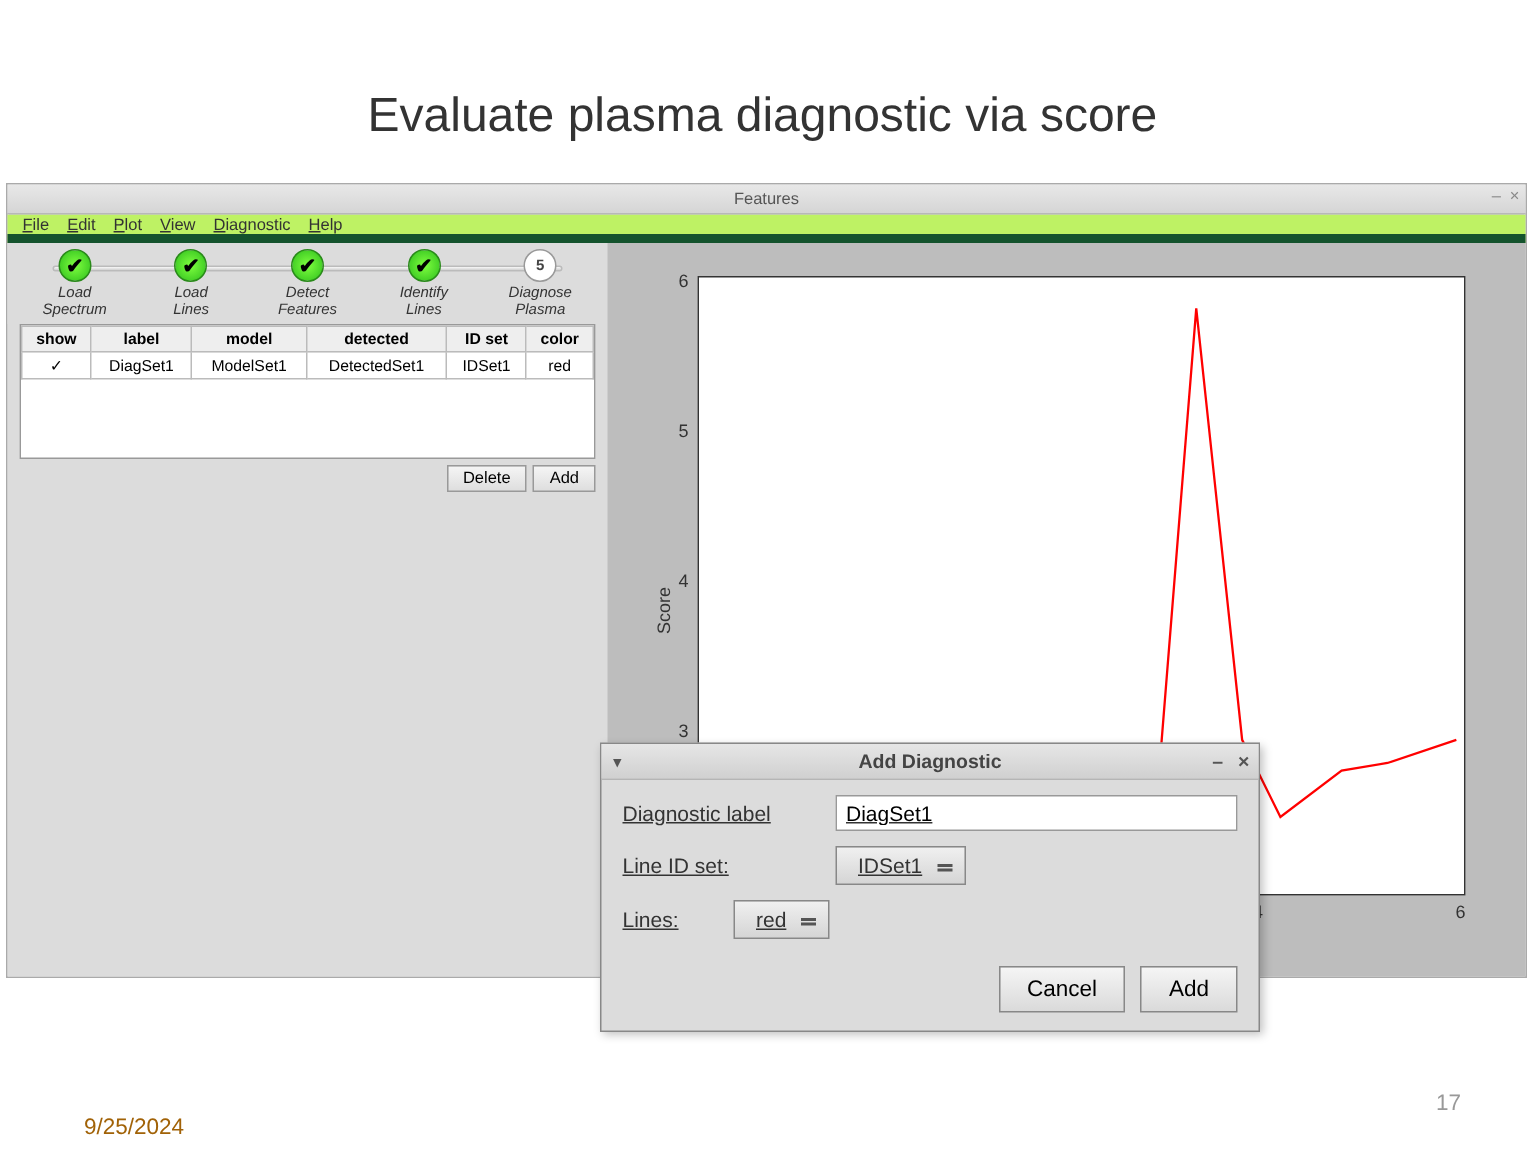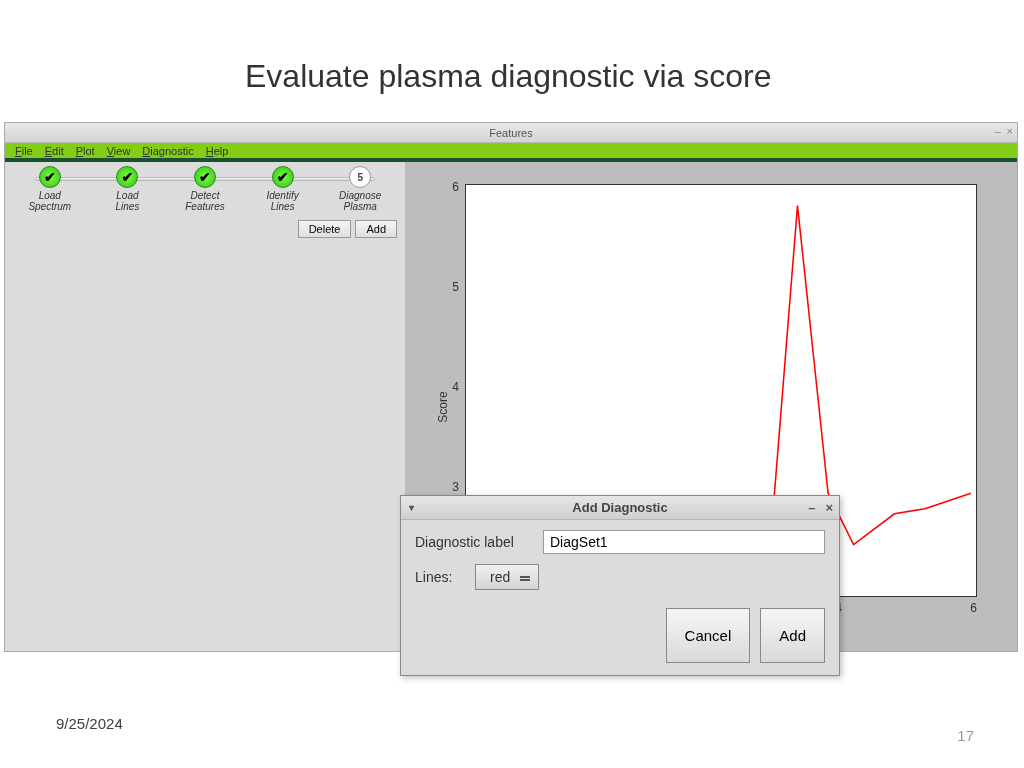--- a/index.html
+++ b/index.html
@@ -43,22 +43,22 @@
   position: absolute;
   right: 4px;
   top: 2px;
   display: flex;
   gap: 6px;
   font-size: 11px;
   color: #888;
 }
 .menubar {
   height: 19px;
-  background: #84cc16;
-  border-bottom: 4px solid #14532d;
+  background: #bef264;
+  border-bottom: 6px solid #14532d;
   display: flex;
   align-items: center;
   padding: 0 4px;
   font-size: 11px;
   color: #333;
 }
 .menubar span {
   padding: 2px 6px;
   cursor: default;
 }
@@ -233,21 +233,22 @@
 }
 .dlg-body {
   padding: 10px 14px 8px 14px;
   font-size: 14px;
   color: #333;
 }
 .dlg-row {
   display: flex;
   align-items: center;
   margin-bottom: 10px;
-  gap: 10px;
+  gap: 24px;
+  text-decoration: underline;
 }
 .dlg-row label { min-width: 118px; }
 .dlg-input {
   flex: 1;
   background: #fff;
   border: 1px solid #999;
   padding: 3px 6px;
   font-size: 14px;
   height: 24px;
 }
@@ -270,31 +271,31 @@
   box-shadow: 0 3px 0 #555;
 }
 .dlg-btns {
   display: flex;
   justify-content: flex-end;
   gap: 10px;
   padding: 0 14px 12px 0;
 }
 .btn-lg {
   font-size: 15px;
-  padding: 18px 18px;
+  padding: 6px 18px;
   background: linear-gradient(#f5f5f5, #dadada);
   border: 1px solid #888;
   cursor: pointer;
 }
 .footer-date {
   position: absolute;
-  bottom: 36px;
+  bottom: 8px;
   left: 56px;
   font-size: 15px;
-  color: #404040;
+  color: #a16207;
 }
 .footer-page {
   position: absolute;
   bottom: 24px;
   right: 50px;
   font-size: 15px;
   color: #999;
   margin-left: 32px;
 }
 </style>
@@ -337,20 +338,42 @@
         </div>
         <div class="step">
           <div class="step-bubble done">✔</div>
           <span>Identify<br>Lines</span>
         </div>
         <div class="step">
           <div class="step-bubble num">5</div>
           <span>Diagnose<br>Plasma</span>
         </div>
       </div>
+      <div class="table-box">
+        <table>
+          <tbody>
+              <tr>
+            <th>show</th>
+            <th>label</th>
+            <th>model</th>
+            <th>detected</th>
+            <th>ID set</th>
+            <th>color</th>
+          </tr>
+          <tr>
+            <td>✓</td>
+            <td>DiagSet1</td>
+            <td>ModelSet1</td>
+            <td>DetectedSet1</td>
+            <td>IDSet1</td>
+            <td>red</td>
+          </tr>
+        </tbody>
+          </table>
+      </div>
       <div class="table-btns">
         <button class="btn-sm">Delete</button>
         <button class="btn-sm">Add</button>
       </div>
     </div>
     <div class="plot-pane">
       <div class="ylabel">Score</div>
       <div class="ytick" style="left:34px; top:18px;">6</div>
       <div class="ytick" style="left:34px; top:118px;">5</div>
       <div class="ytick" style="left:34px; top:218px;">4</div>
@@ -374,20 +397,24 @@
       <span>–</span>
       <span>×</span>
     </div>
   </div>
   <div class="dlg-body">
     <div class="dlg-row">
       <label>Diagnostic label</label>
       <input class="dlg-input" value="DiagSet1" style="">
     </div>
     <div class="dlg-row">
+      <label>Line ID set:</label>
+      <div class="dlg-select">IDSet1</div>
+    </div>
+    <div class="dlg-row">
       <label style="min-width:50px">Lines:</label>
       <div class="dlg-select">red</div>
     </div>
   </div>
   <div class="dlg-btns">
     <button class="btn-lg">Cancel</button>
     <button class="btn-lg">Add</button>
   </div>
 </div>
 

